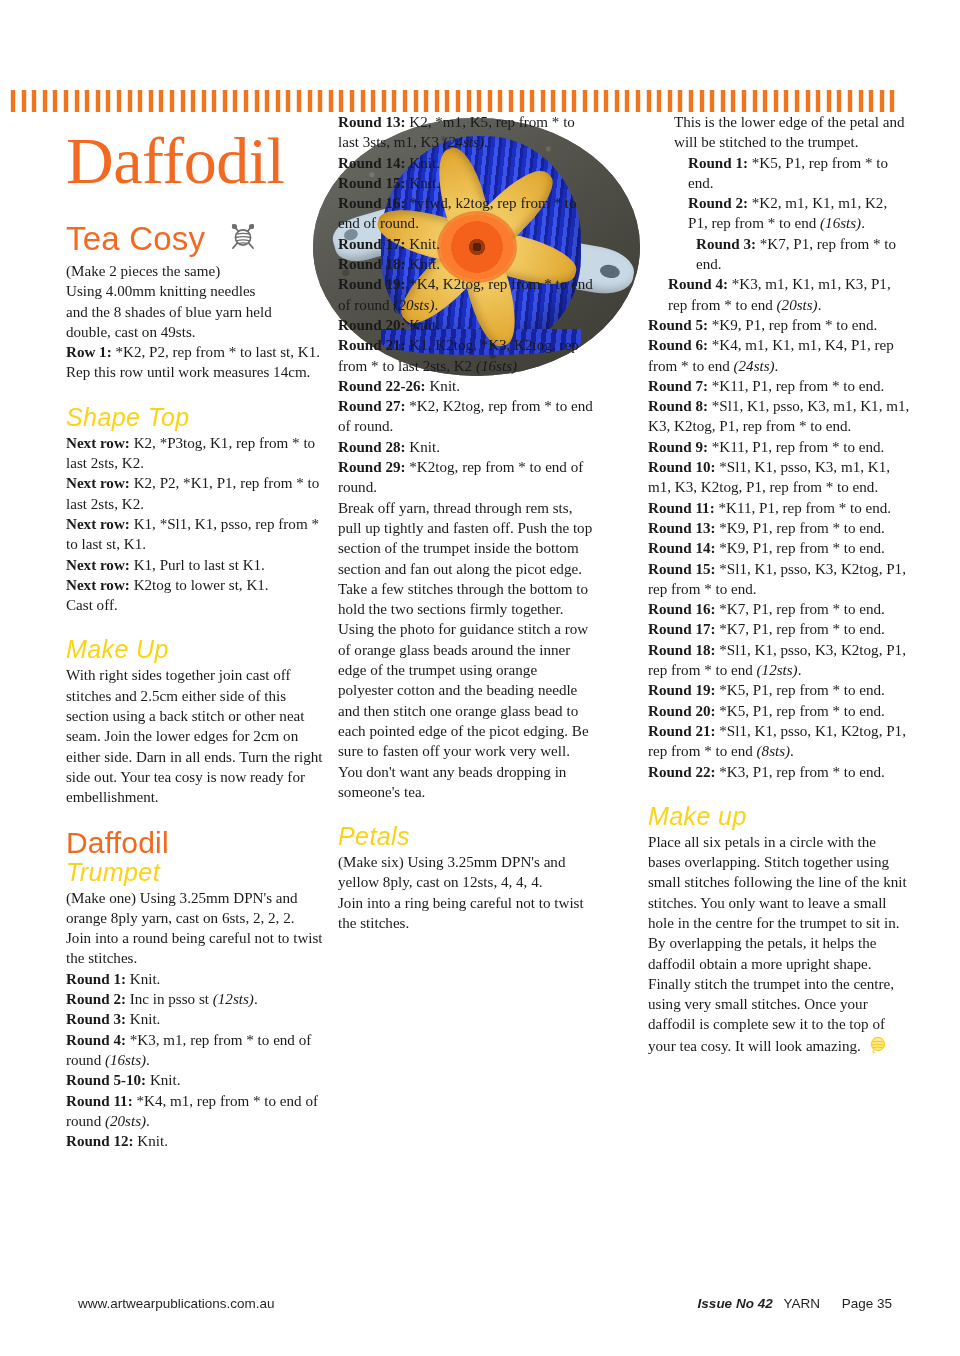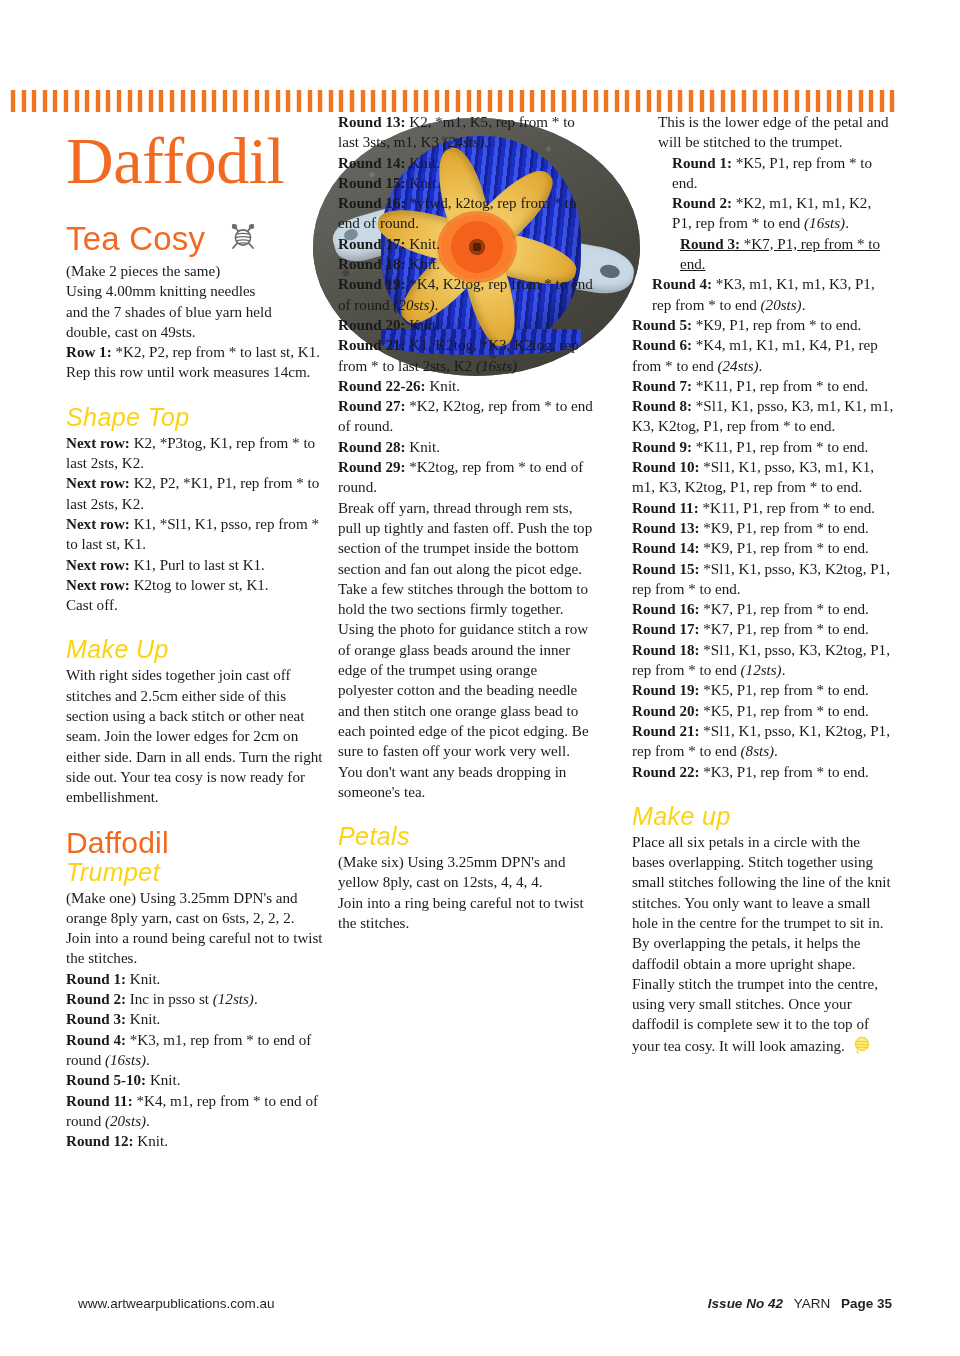--- a/index.html
+++ b/index.html
@@ -45,21 +45,21 @@
   }
   .col {
     position: absolute;
     top: 0;
     font-size: 15.1px;
     line-height: 1.345;
     text-align: left;
   }
   #col1 { left: 66px;  width: 262px; }
   #col2 { left: 338px; width: 256px; }
-  #col3 { left: 632px; width: 262px; }
+  #col3 { left: 648px; width: 262px; }
 
   .col p { margin: 0; }
 
   
   .title-main {
     font-family: "Liberation Serif", "DejaVu Serif", serif;
     color: #f26a21;
     font-size: 66px;
     line-height: 1;
     letter-spacing: -0.5px;
@@ -210,21 +210,21 @@
 
   
   .wrap-shape {
     float: left;
     width: 0;
     height: 182px;
     shape-outside: ellipse(46px 182px at 0% 50%);
   }
   .ind1 { padding-left: 26px; }
   .ind2 { padding-left: 40px; }
-  .ind3 { padding-left: 48px; text-decoration: underline; }
+  .ind3 { padding-left: 48px; }
   .ind4 { padding-left: 20px; }
 
   
   .yarn-needles-icon { flex: 0 0 auto; }
   .yarn-ball-icon {
     display: inline-block;
     vertical-align: -4px;
     margin-left: 7px;
   }
 
@@ -236,21 +236,21 @@
     width: 960px;
     height: 30px;
     font-family: "Liberation Sans Narrow", "Liberation Sans", sans-serif;
     font-size: 13.5px;
     color: #231f20;
   }
   #footer .left  { position: absolute; left: 78px;  top: 0; }
   #footer .right { position: absolute; right: 68px; top: 0; white-space: nowrap; }
   #footer .right .issue { font-style: italic; font-weight: bold; }
   #footer .right .yarn  { margin-left: 7px; }
-  #footer .right .page  { margin-left: 7px; font-weight: bold; }
+  #footer .right .page  { margin-left: 18px; }
 </style>
 </head>
 <body>
 
 <div id="stitch-border">
     <div class="stitch" style="background: rgb(239, 117, 33);"></div>
     <div class="stitch" style="background: rgb(239, 117, 33);"></div>
     <div class="stitch" style="background: rgb(239, 117, 33);"></div>
     <div class="stitch" style="background: rgb(239, 117, 33);"></div>
     <div class="stitch" style="background: rgb(239, 117, 33);"></div>
@@ -376,21 +376,21 @@
             <path d="M9.2 20.8 Q16 19.1 22.8 20.8"></path>
             <path d="M11.2 23.4 Q16 22.2 20.8 23.4"></path>
           </g>
         </svg>
       </span>
     </h2>
 
     <div class="body-block">
       <p>(Make 2 pieces the same)</p>
       <p>Using 4.00mm knitting needles</p>
-      <p>and the 7 shades of blue yarn held</p>
+      <p>and the 8 shades of blue yarn held</p>
       <p>double, cast on 49sts.</p>
       <p><b class="lbl">Row 1:</b><span> *K2, P2, rep from * to last st, K1.</span></p>
       <p>Rep this row until work measures 14cm.</p>
     </div>
 
     <h3 class="heading-yellow">Shape Top</h3>
     <div id="shape-top-rows">
         <p><b class="lbl">Next row:</b><span> K2, *P3tog, K1, rep from * to last 2sts, K2.</span></p>
         <p><b class="lbl">Next row:</b><span> K2, P2, *K1, P1, rep from * to last 2sts, K2.</span></p>
         <p><b class="lbl">Next row:</b><span> K1, *Sl1, K1, psso, rep from * to last st, K1.</span></p>

